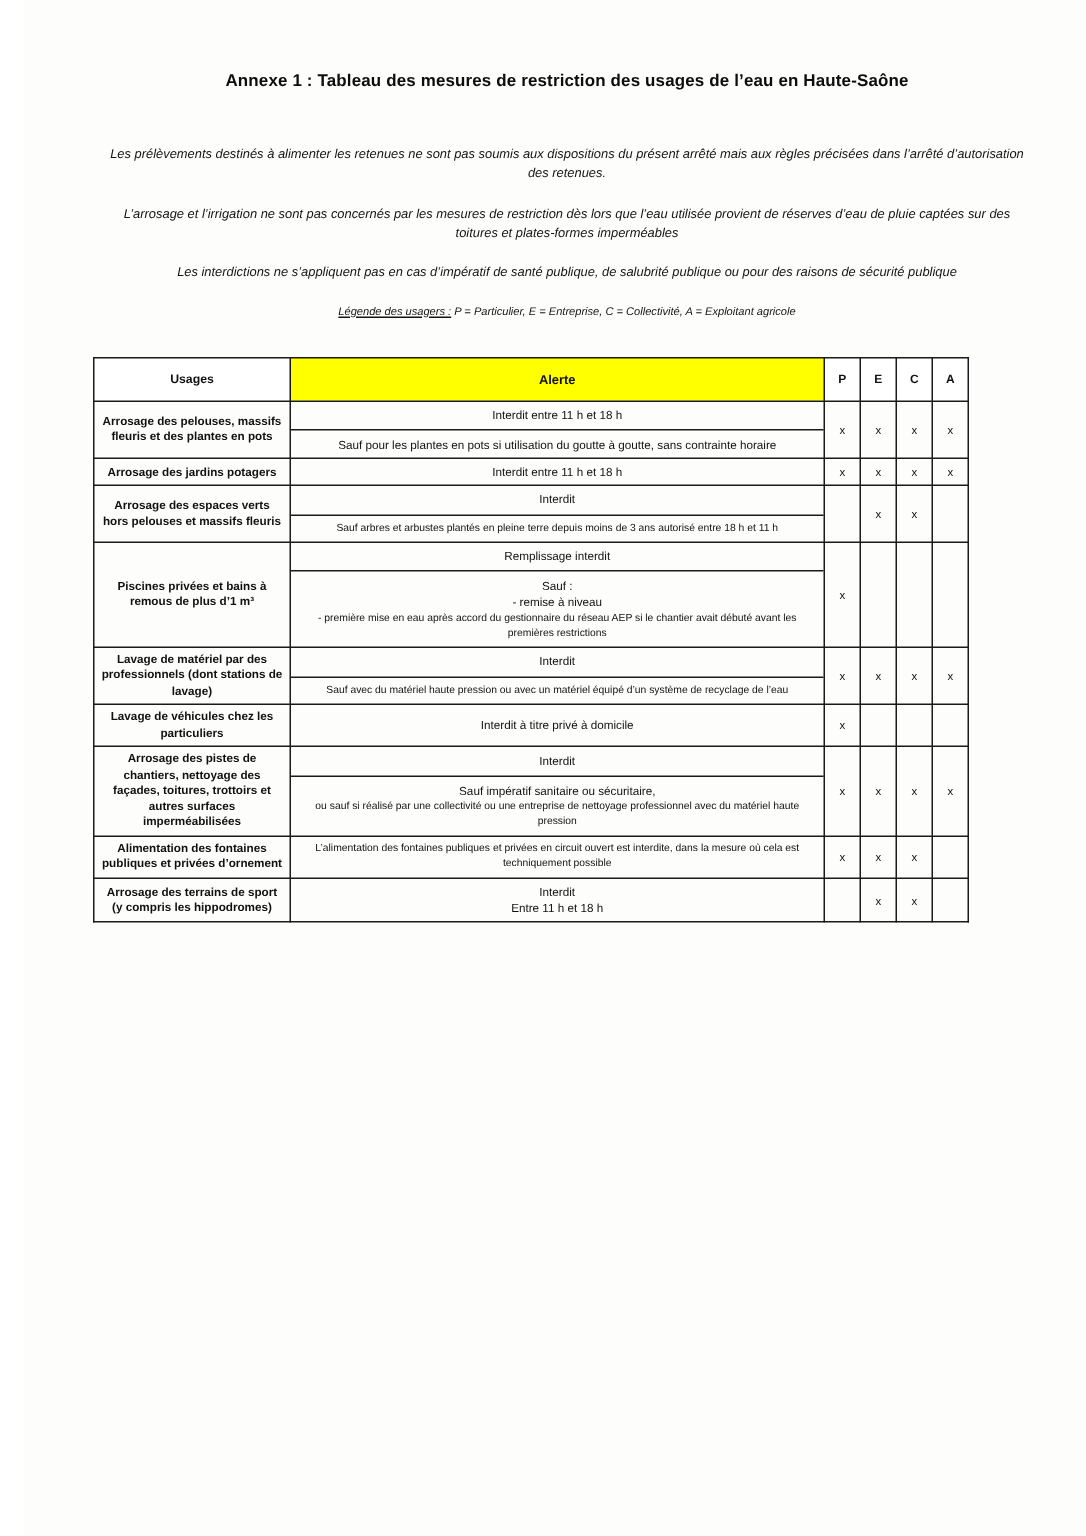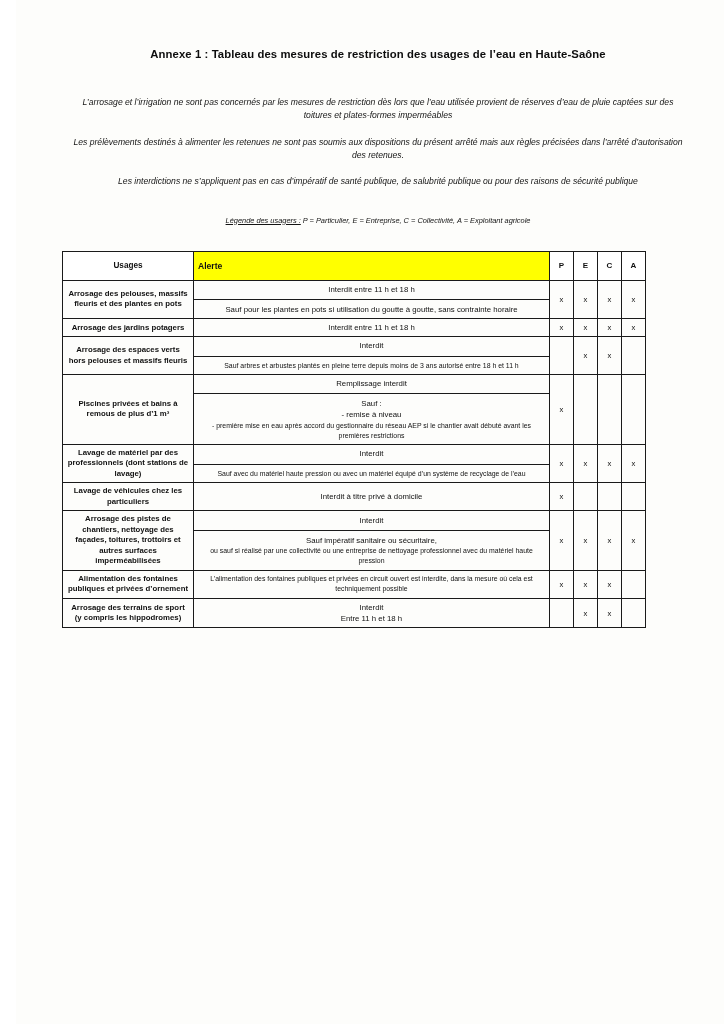--- a/index.html
+++ b/index.html
@@ -45,21 +45,21 @@
   }
   .intro p {
     margin: 0 0 13px 0;
     text-align: center;
     padding: 0 8px;
   }
   .legend {
     text-align: center;
     font-size: 7.4px;
     font-style: italic;
-    margin-top: 27px;
+    margin-top: 14px;
     color: #141414;
   }
   .legend .legend-label {
     text-decoration: underline;
   }
   table.restrictions {
     border-collapse: collapse;
     margin-top: 26px;
     width: 584px;
     table-layout: fixed;
@@ -74,21 +74,21 @@
     font-size: 8.2px;
     font-weight: bold;
     text-align: center;
     background: #ffffff;
     height: 22px;
   }
   thead th.col-alerte {
     background: #ffff00;
     font-size: 8.6px;
     font-weight: bold;
-    text-align: left;
+    text-align: center;
     margin-top: 36px;
   }
   thead th.col-flag {
     width: 15px;
     font-size: 8px;
     font-weight: bold;
     text-align: center;
     background: #ffffff;
   }
   td.usage {
@@ -118,22 +118,22 @@
 </style>
 </head>
 <body>
 
 <div class="page">
   <div class="content">
 
     <div class="doc-title">Annexe 1 : Tableau des mesures de restriction des usages de l’eau en Haute-Saône</div>
 
     <div class="intro">
+      <p>Les prélèvements destinés à alimenter les retenues ne sont pas soumis aux dispositions du présent arrêté mais aux règles précisées dans l’arrêté d’autorisation des retenues.</p>
       <p>L’arrosage et l’irrigation ne sont pas concernés par les mesures de restriction dès lors que l’eau utilisée provient de réserves d’eau de pluie captées sur des toitures et plates-formes imperméables</p>
-      <p>Les prélèvements destinés à alimenter les retenues ne sont pas soumis aux dispositions du présent arrêté mais aux règles précisées dans l’arrêté d’autorisation des retenues.</p>
       <p>Les interdictions ne s’appliquent pas en cas d’impératif de santé publique, de salubrité publique ou pour des raisons de sécurité publique</p>
     </div>
 
     <div class="legend">
       <span class="legend-label">Légende des usagers :</span>
       <span>P = Particulier,   E = Entreprise,   C = Collectivité,   A = Exploitant agricole</span>
     </div>
 
     <table class="restrictions">
       <thead>

